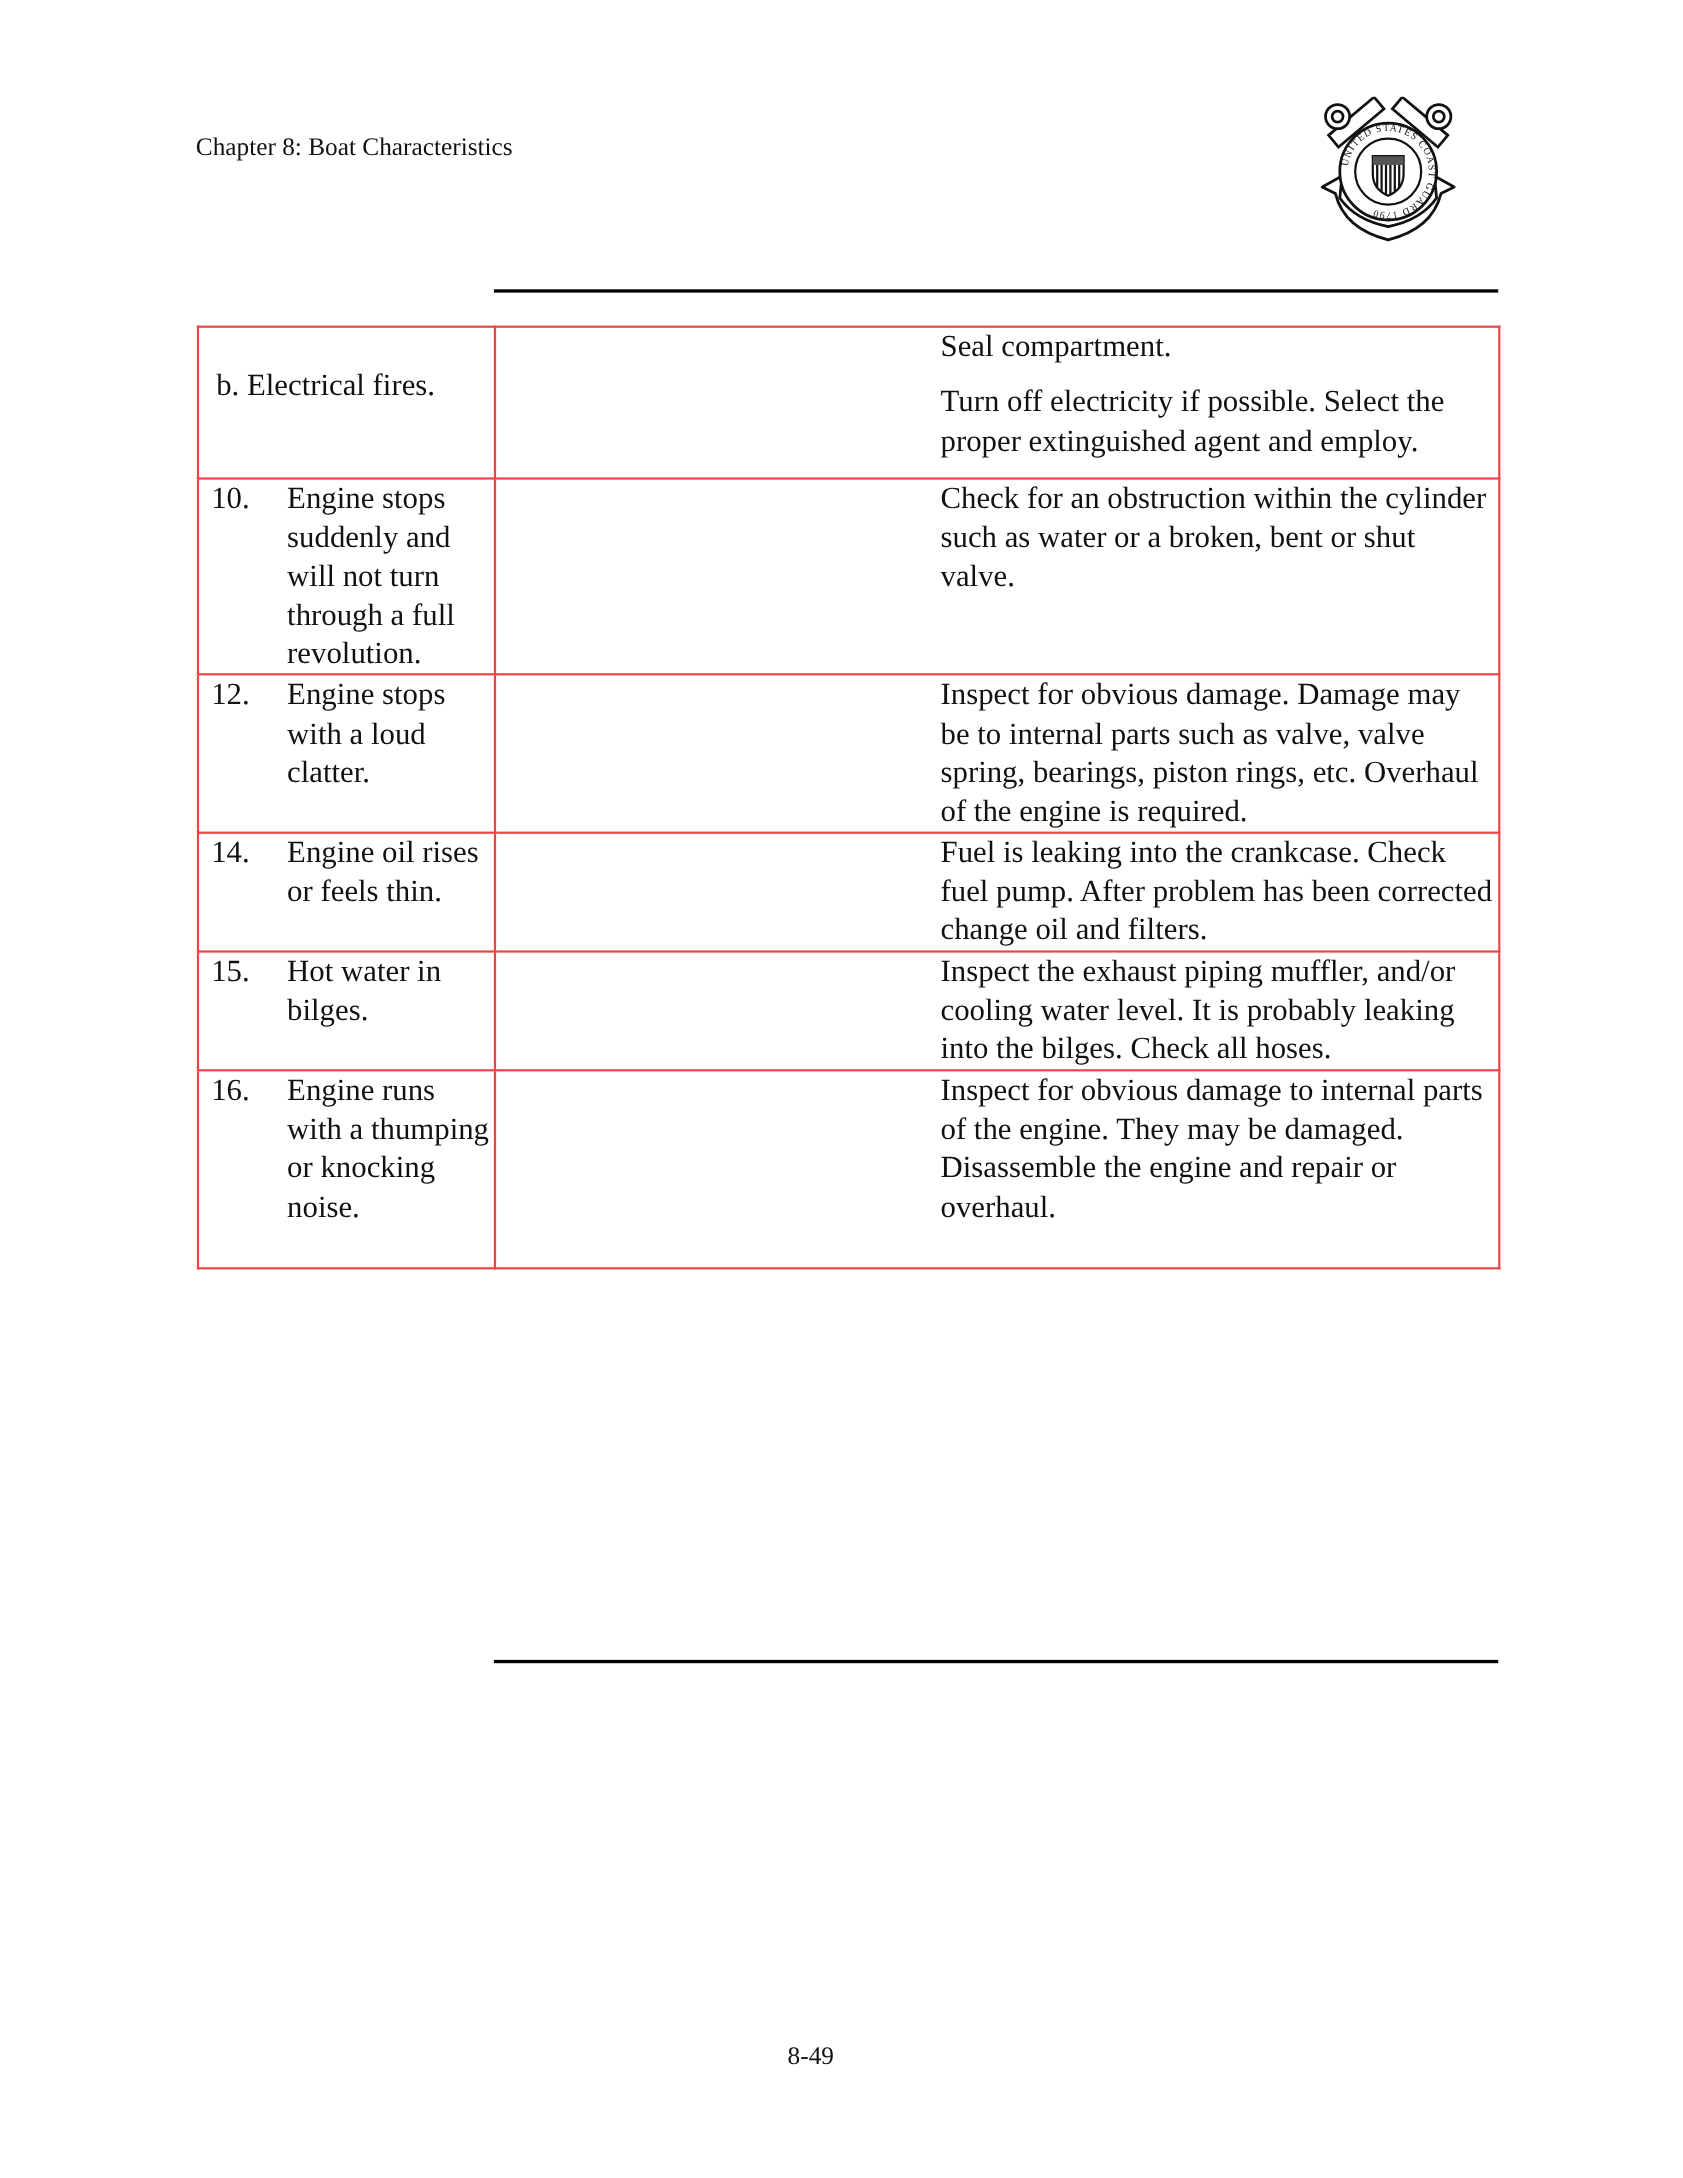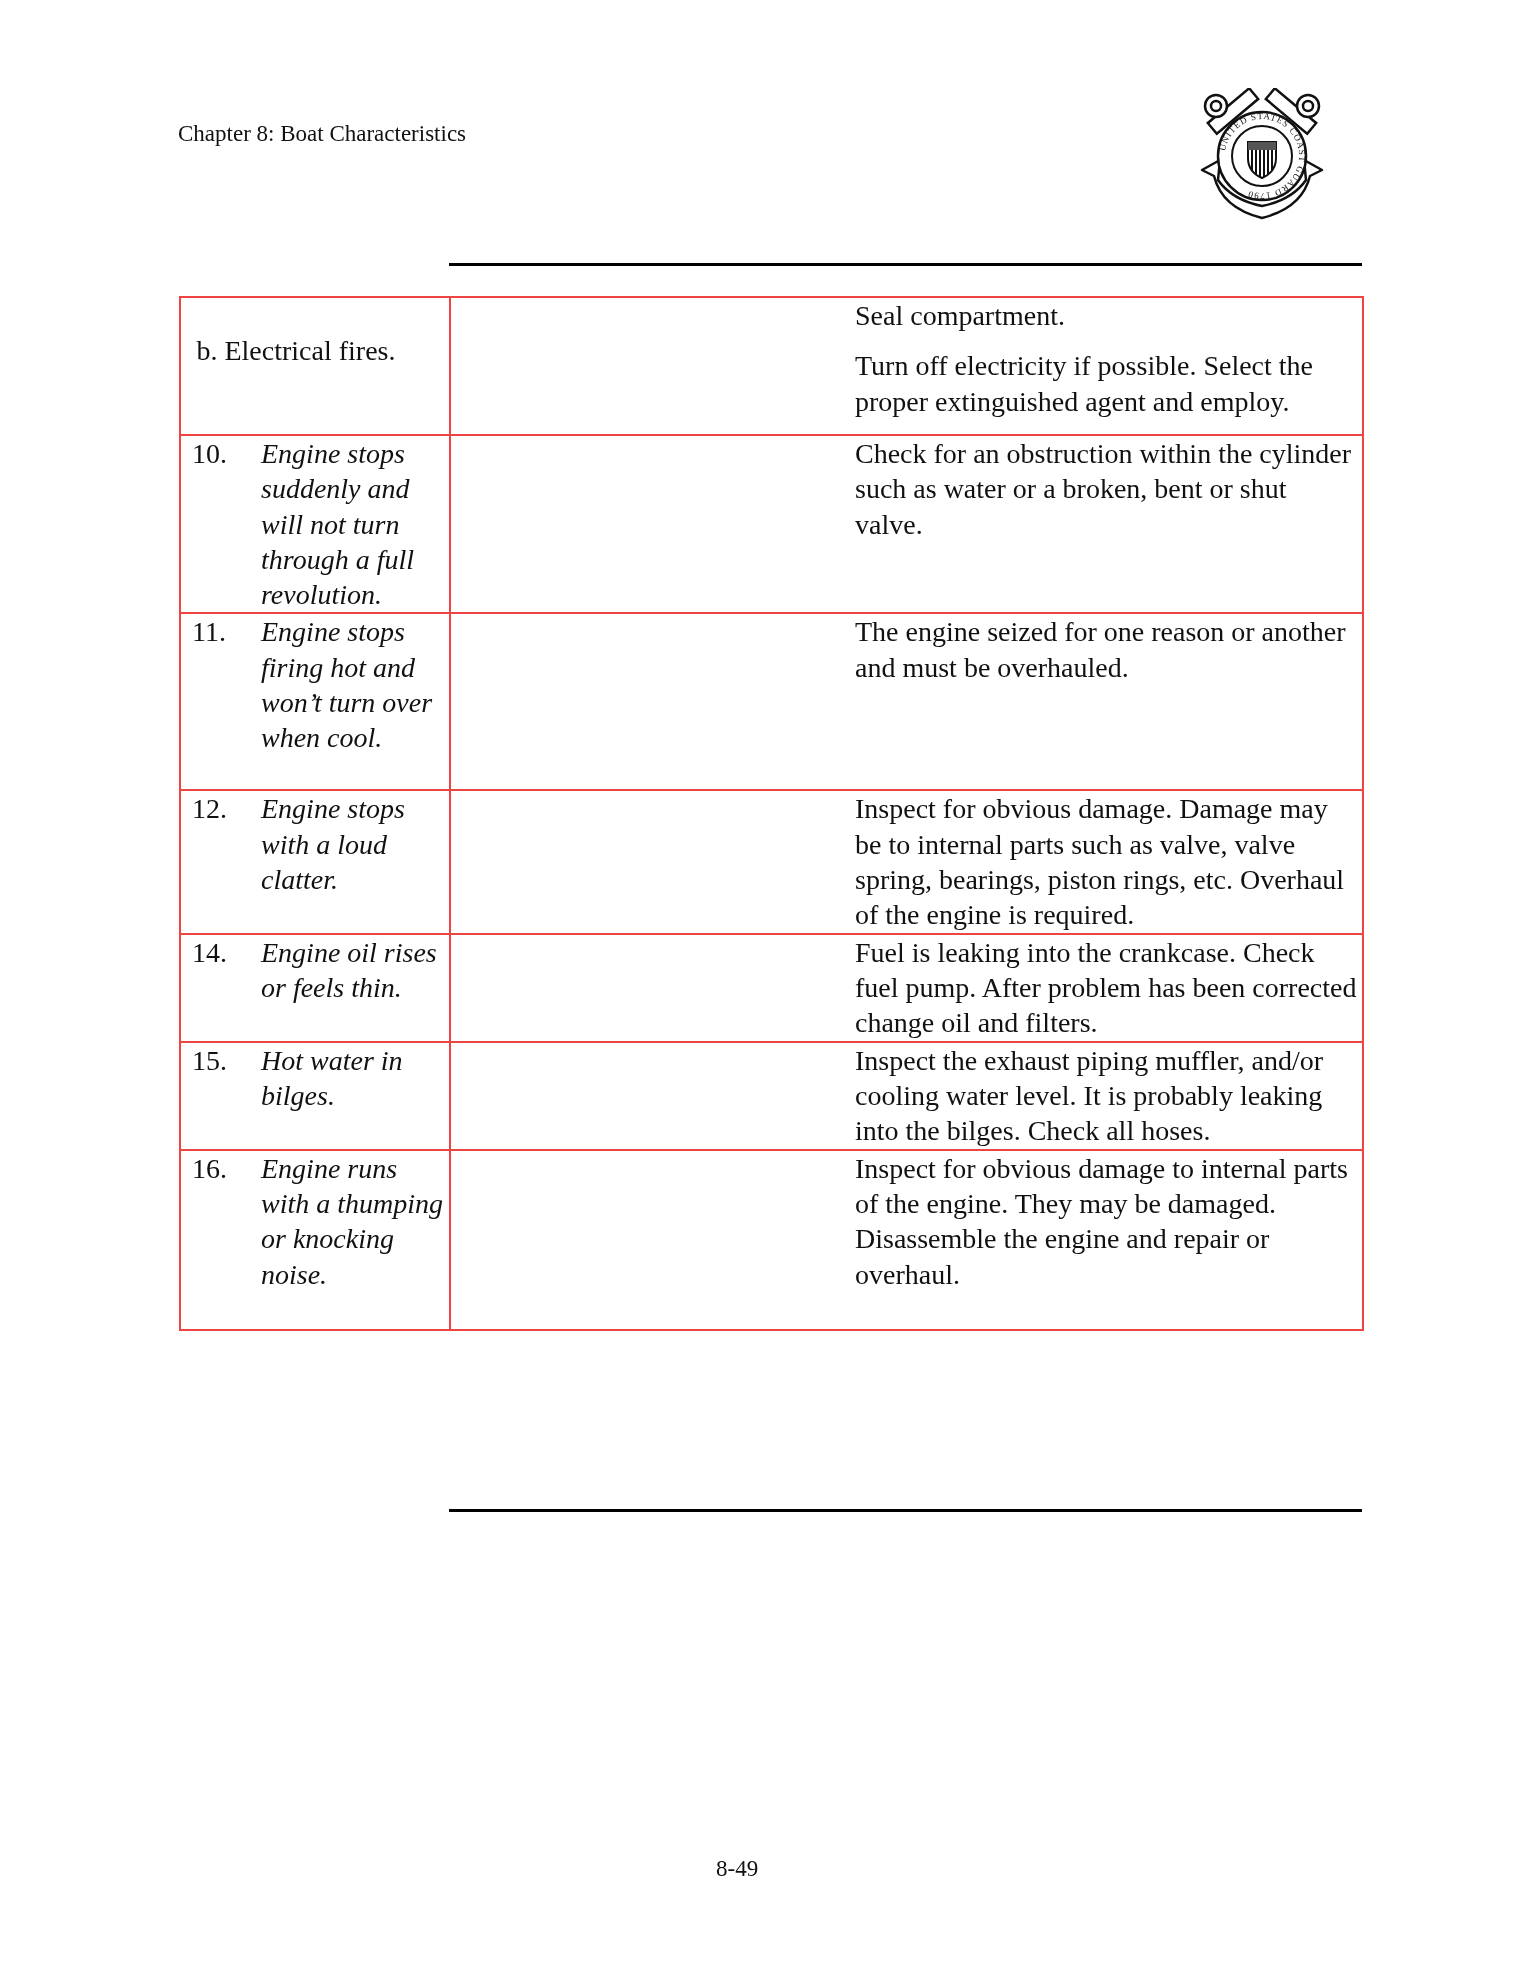--- a/index.html
+++ b/index.html
@@ -8,21 +8,21 @@
     .logo { position: absolute; left: 1192px; top: 88px; width: 140px; height: 135px; }
     .rule { position: absolute; height: 3px; background: #000; }
     .rule-top { left: 449px; top: 263px; width: 913px; }
     .rule-bottom { left: 449px; top: 1509px; width: 913px; }
     table.trouble { position: absolute; left: 179px; top: 296px; width: 1183px; border-collapse: collapse; table-layout: fixed; }
     table.trouble td { border: 2px solid #ef4444; vertical-align: top; padding: 0; font-size: 28px; line-height: 35.3px; }
     col.c1 { width: 270px; }
     col.c2 { width: 913px; }
     .cell-left { position: relative; padding: 0 0 0 0; }
     .num { position: absolute; left: 11px; top: 0; }
-    .sym { display: block; margin-left: 80px; font-style: italic; }
+    .sym { display: block; margin-left: 80px; }
     .sym-center { display: block; text-align: center; padding-right: 20px; }
     .cell-right { padding-left: 404px !important; padding-right: 4px !important; }
     .para { display: block; }
     .para + .para { margin-top: 15px; }
     .page-number { position: absolute; left: 716px; top: 1855px; font-size: 23px; line-height: 28px; }
   </style>
 </head>
 <body>
 
 <div class="header-title">Chapter 8:  Boat Characteristics</div>
@@ -85,29 +85,20 @@
     </tr>
     <tr style="height:177px">
       <td class="cell-left">
         <span class="num">10.</span>
         <span class="sym">Engine stops suddenly and will not turn through a full revolution.</span>
       </td>
       <td class="cell-right">
         <span class="para">Check for an obstruction within the cylinder such as water or a broken, bent or shut valve.</span>
       </td>
     </tr>
-    <tr style="height:177px">
-      <td class="cell-left">
-        <span class="num">11.</span>
-        <span class="sym">Engine stops firing hot and won’t turn over when cool.</span>
-      </td>
-      <td class="cell-right">
-        <span class="para">The engine seized for one reason or another and must be overhauled.</span>
-      </td>
-    </tr>
     <tr style="height:143px">
       <td class="cell-left">
         <span class="num">12.</span>
         <span class="sym">Engine stops with a loud clatter.</span>
       </td>
       <td class="cell-right">
         <span class="para">Inspect for obvious damage. Damage may be to internal parts such as valve, valve spring, bearings, piston rings, etc. Overhaul of the engine is required.</span>
       </td>
     </tr>
     <tr style="height:108px">

